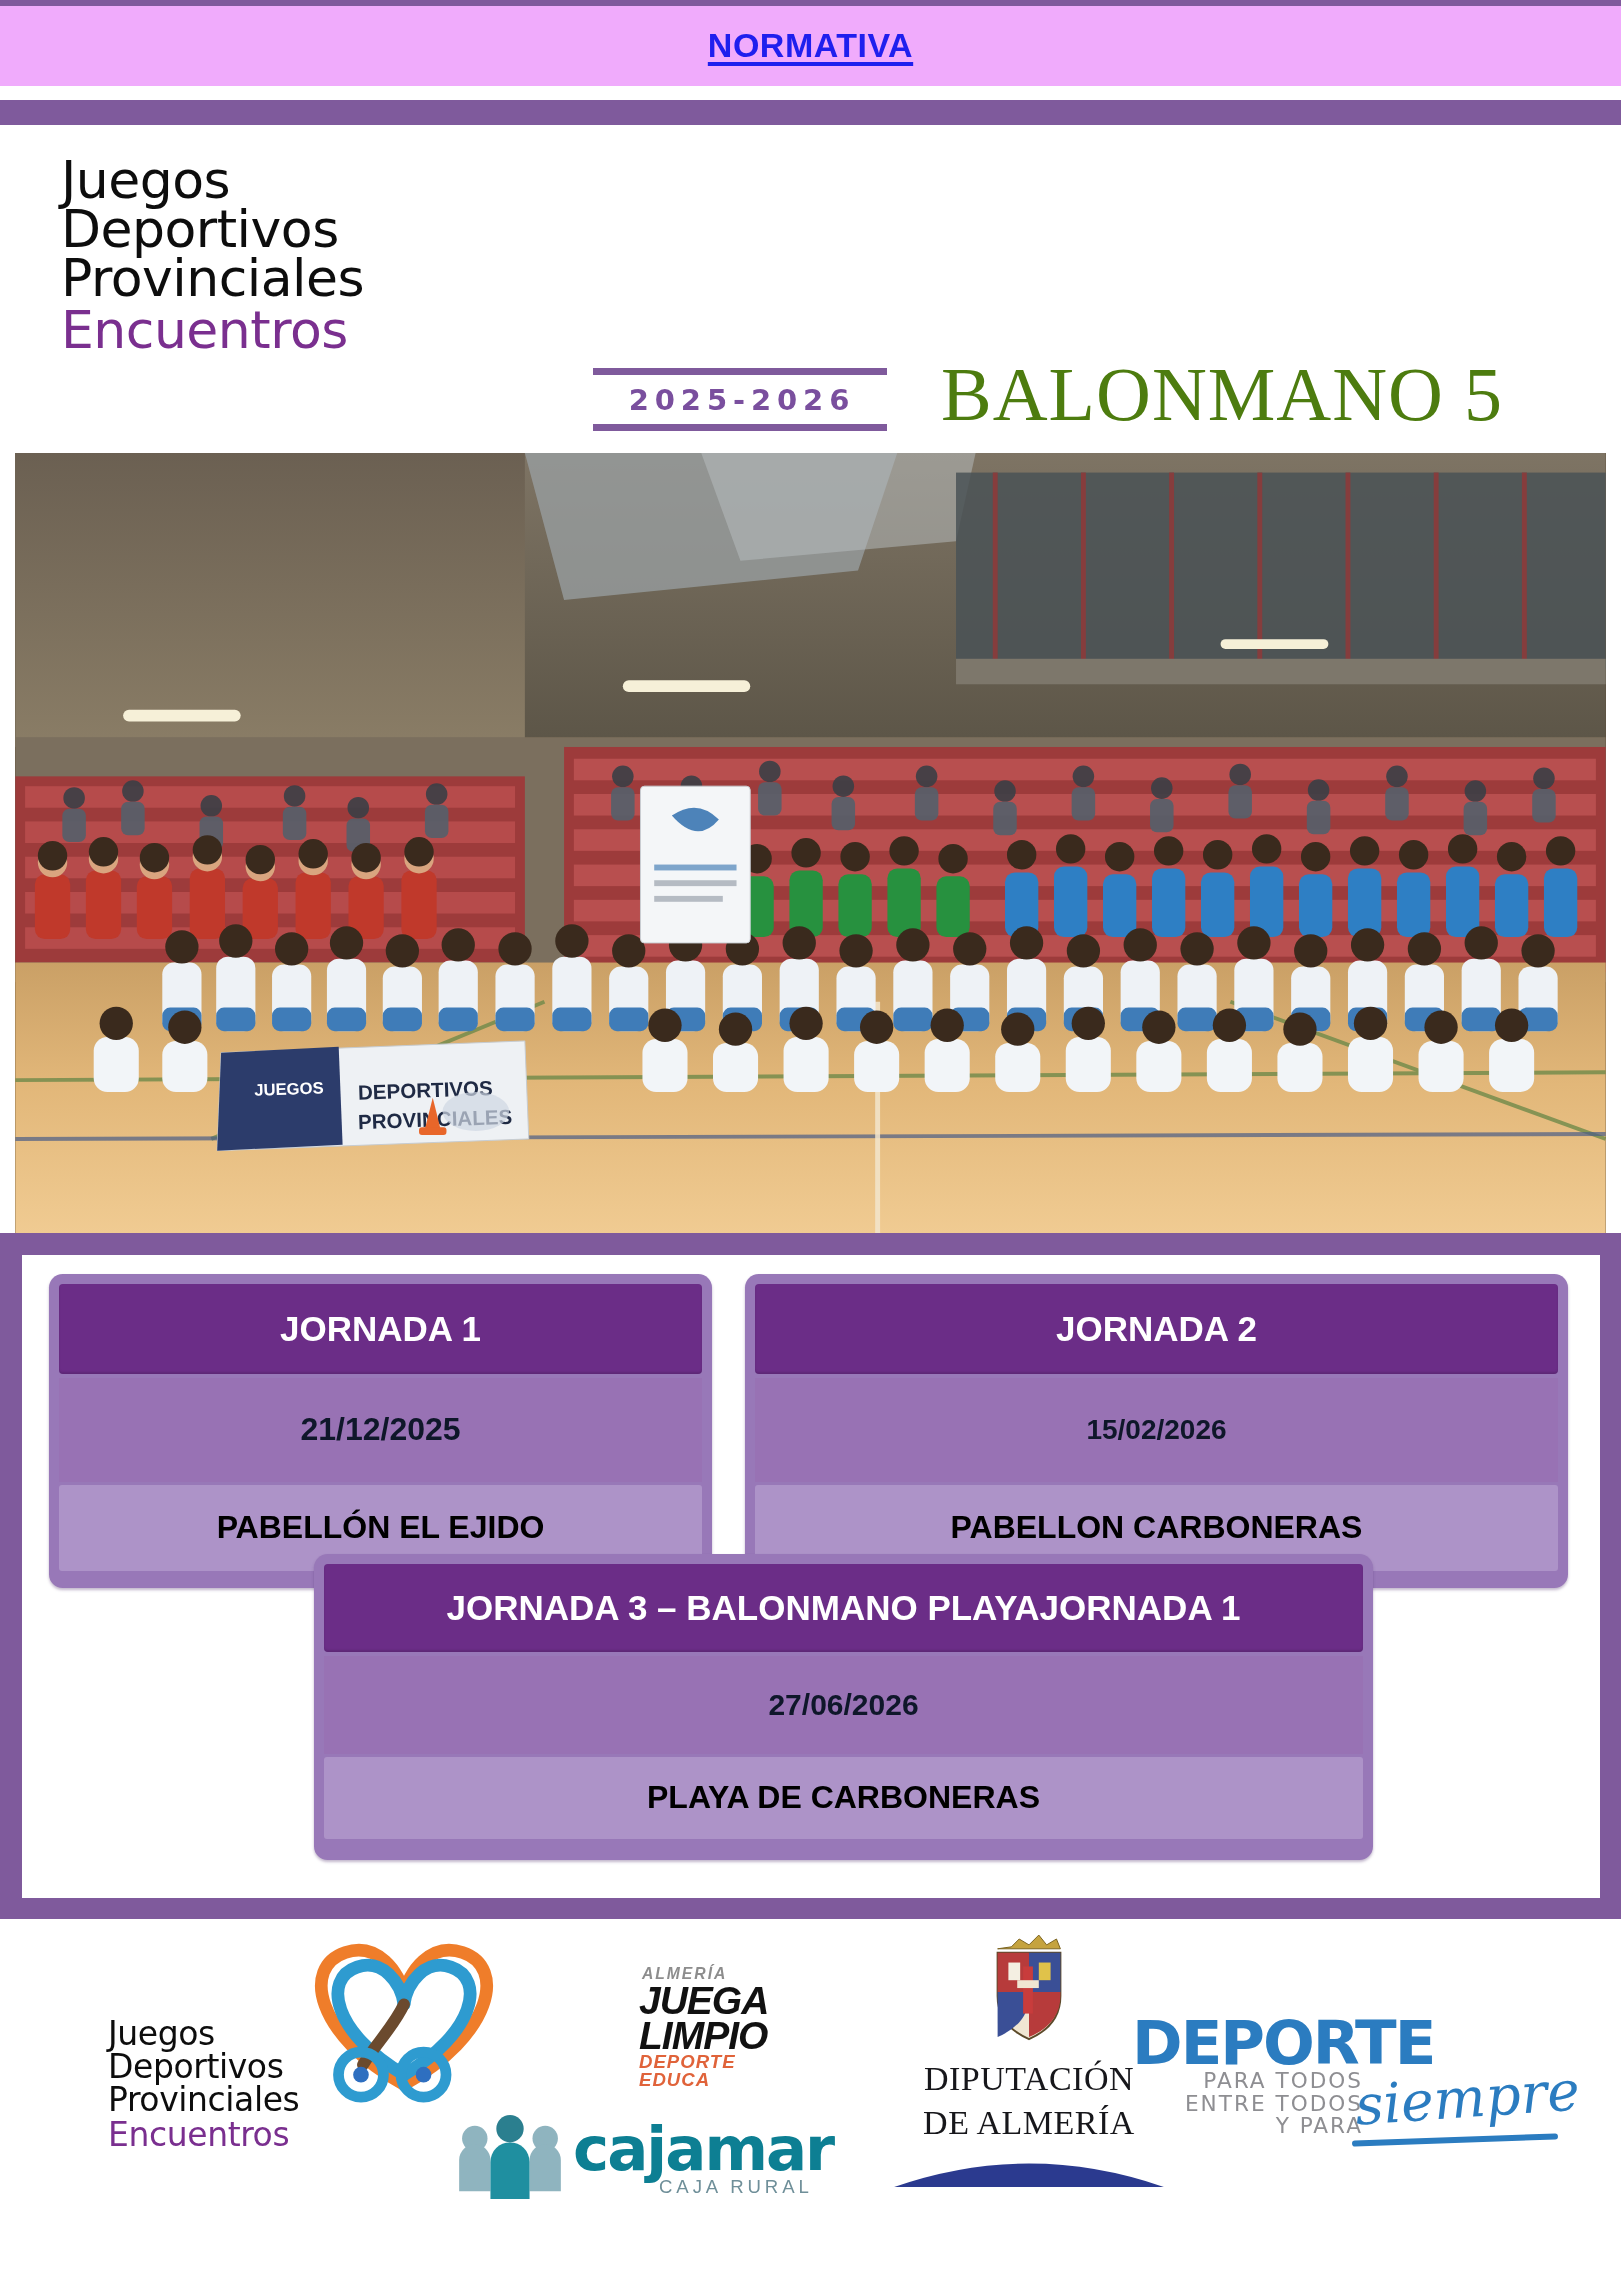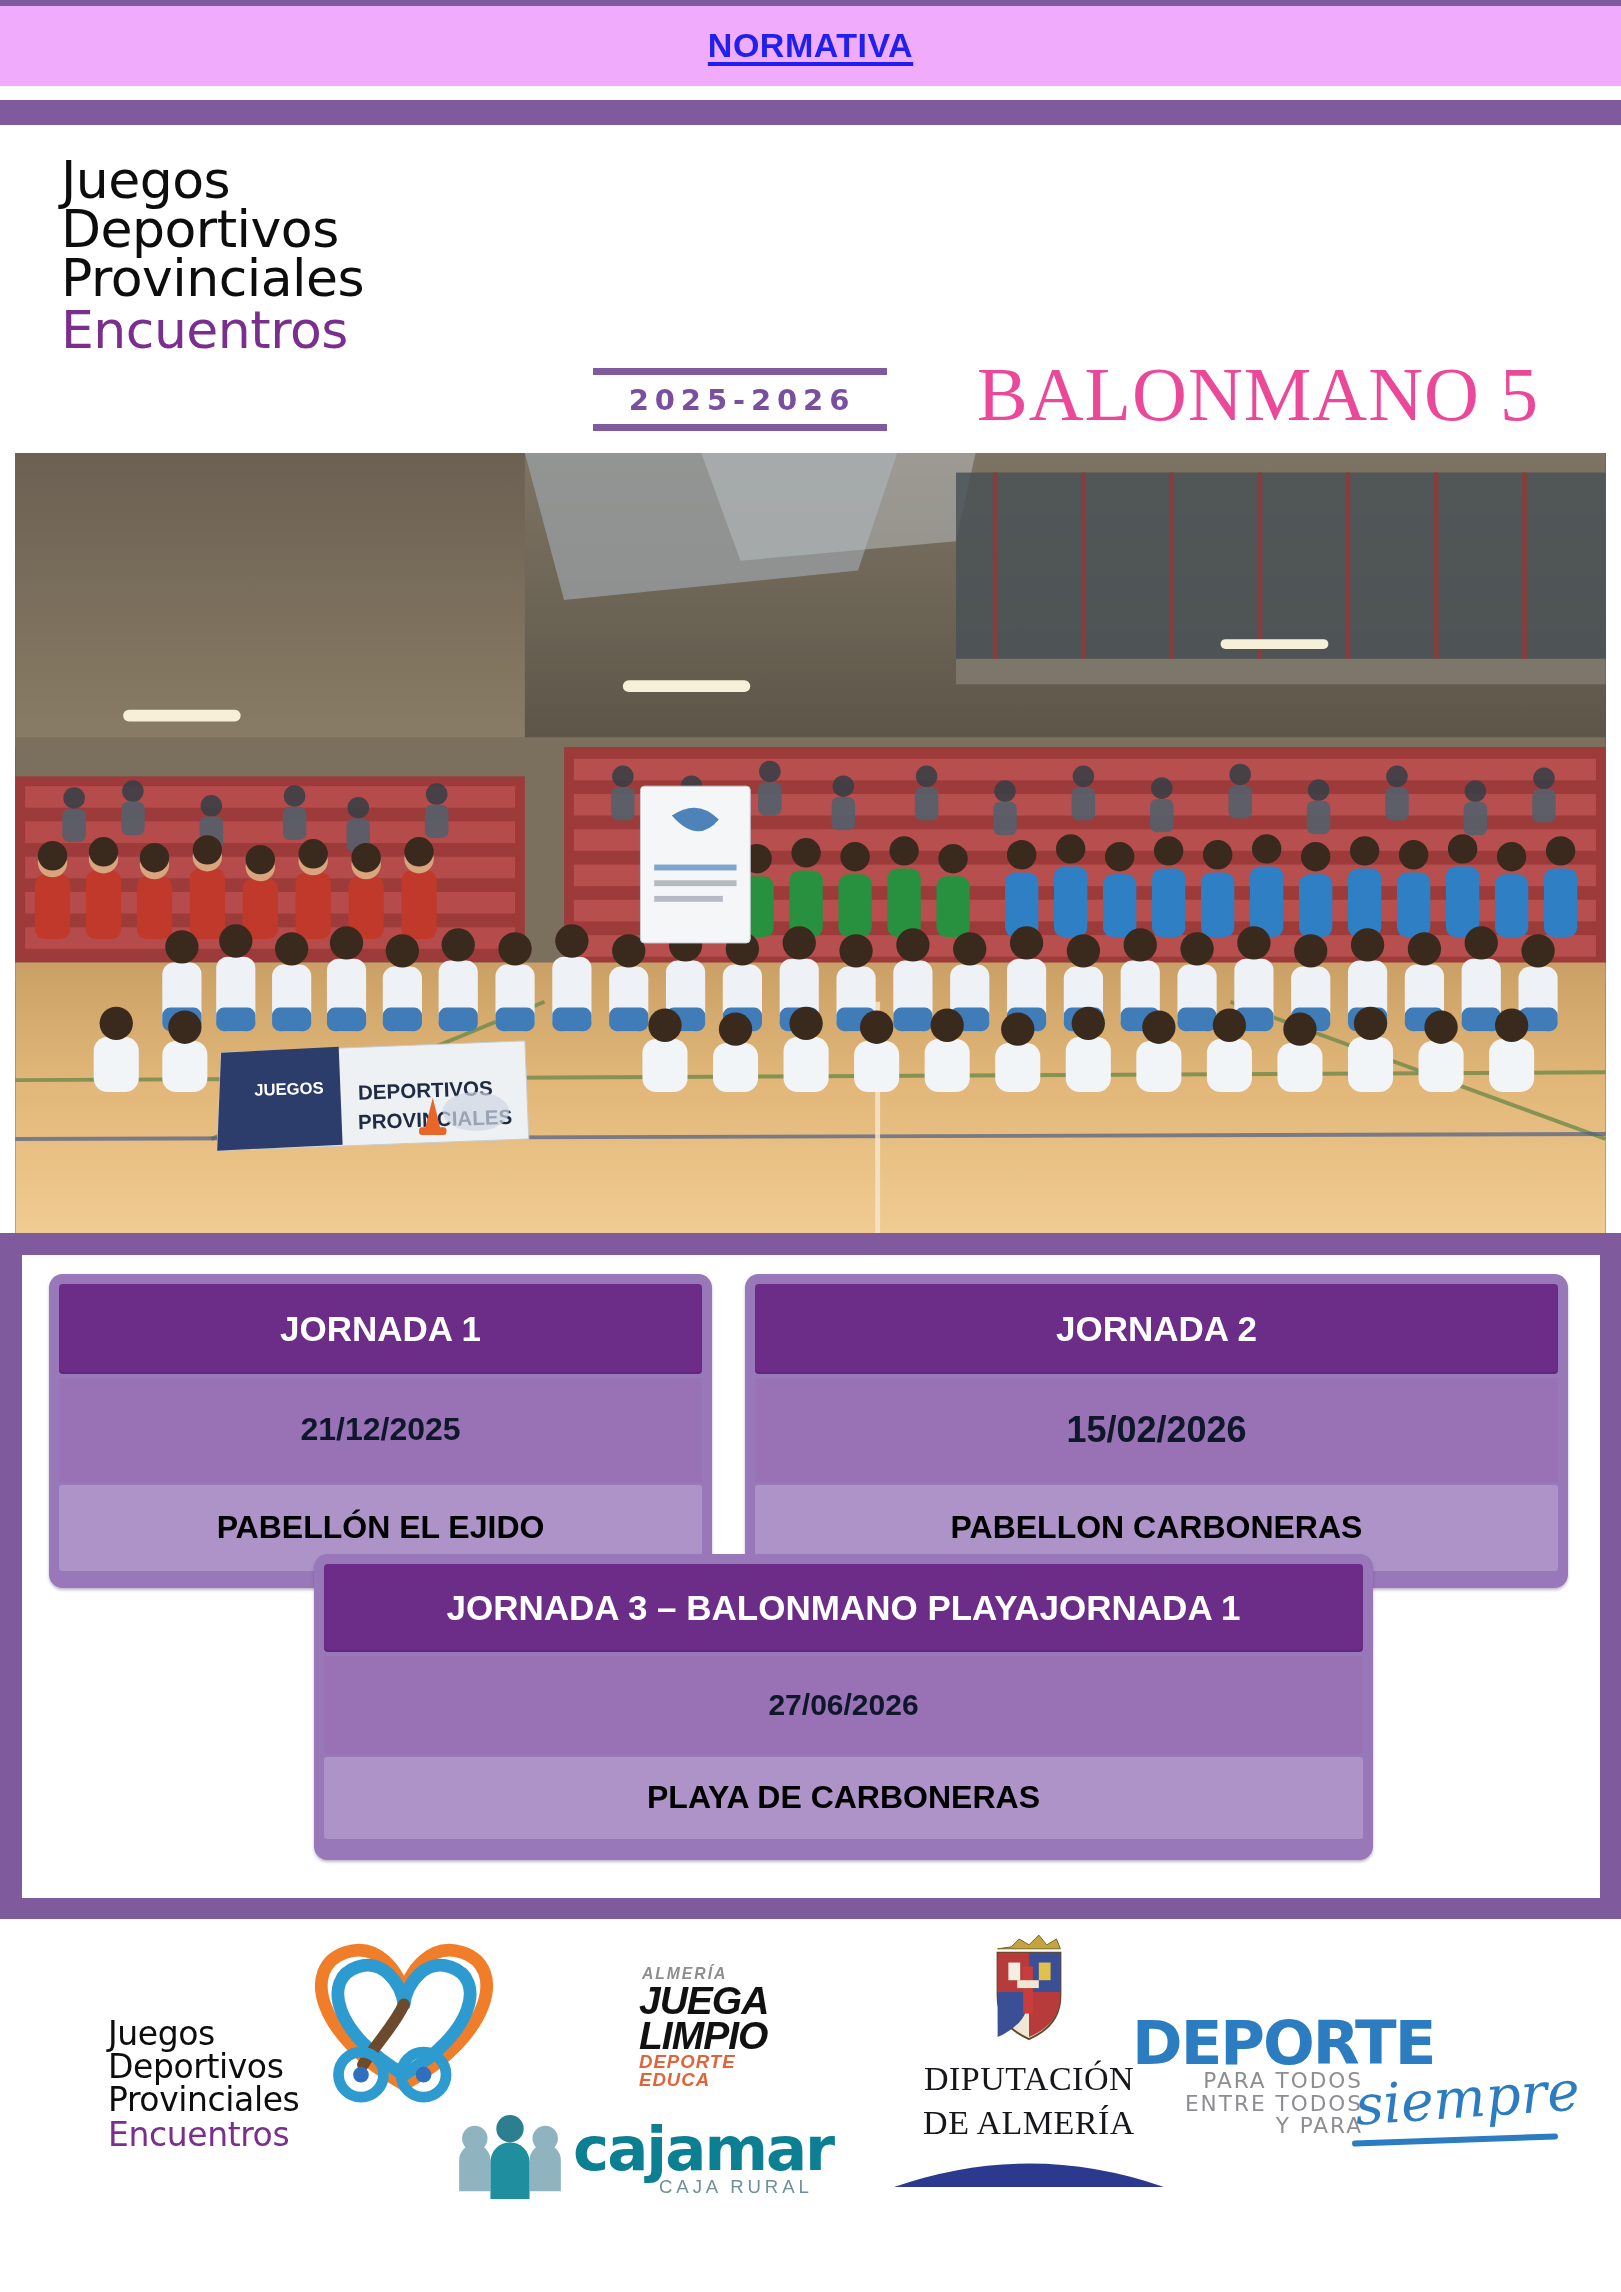--- a/index.html
+++ b/index.html
@@ -23,23 +23,23 @@
   .jdp-line{font-size:52px;line-height:49px;color:#0d0d0d;font-weight:400;
             letter-spacing:-0.5px;font-family:"DejaVu Sans", sans-serif;}
   .jdp-enc{font-size:52px;line-height:55px;color:#7a2f8f;font-weight:400;letter-spacing:-0.5px;
            font-family:"DejaVu Sans", sans-serif;}
 
   .season{position:absolute;left:593px;top:243px;width:294px;text-align:center;}
   .season-rule{height:6.9px;background:#7f5a9c;width:294px;}
   .season-txt{color:#7a4f9e;font-weight:bold;font-size:29px;letter-spacing:5.9px;
               padding:7.8px 0 7.8px 3.9px;font-family:"DejaVu Sans", sans-serif;}
 
-  .sport-title{position:absolute;left:941px;top:231px;color:#ec4899;
+  .sport-title{position:absolute;left:941px;top:231px;color:#4d7c0f;
                font-family:"Liberation Serif", serif;font-size:76px;line-height:76px;
-               letter-spacing:1px;white-space:nowrap;margin-left:36px;}
+               letter-spacing:1px;white-space:nowrap;}
 
   
   .photo{position:absolute;left:14.7px;top:453px;width:1591px;height:780px;overflow:hidden;
          background:#5b4a34;}
   .photo svg{display:block;}
 
   
   .cards-frame{position:absolute;left:0px;top:1233px;width:1621px;height:686px;background:#7f5a9c;}
   .cards-inner{position:absolute;left:21.6px;top:1255px;width:1578px;height:643px;background:#fff;}
 
@@ -54,21 +54,21 @@
               display:flex;align-items:center;justify-content:center;text-align:center;}
 
   
   #card1{left:49px;top:1274px;width:663px;height:314px;}
   #card1 .card-head{height:90px;font-size:35px;}
   #card1 .card-date{height:104px;font-size:32px;margin-top:3.9px;}
   #card1 .card-venue{height:86px;font-size:32px;margin-top:2.9px;}
   
   #card2{left:745px;top:1274px;width:823px;height:314px;}
   #card2 .card-head{height:90px;font-size:35px;}
-  #card2 .card-date{height:104px;font-size:36px;margin-top:3.9px;}
+  #card2 .card-date{height:104px;font-size:28px;margin-top:3.9px;}
   #card2 .card-venue{height:86px;font-size:32px;margin-top:2.9px;}
   
   #card3{left:314px;top:1554px;width:1059px;height:306px;}
   #card3 .card-head{height:88px;font-size:35px;}
   #card3 .card-date{height:98px;font-size:30px;margin-top:3.9px;}
   #card3 .card-venue{height:82px;font-size:32px;margin-top:2.9px;}
 
   
   .footer{position:absolute;left:0;top:1919px;width:1621px;height:373px;background:#fff;}
 

